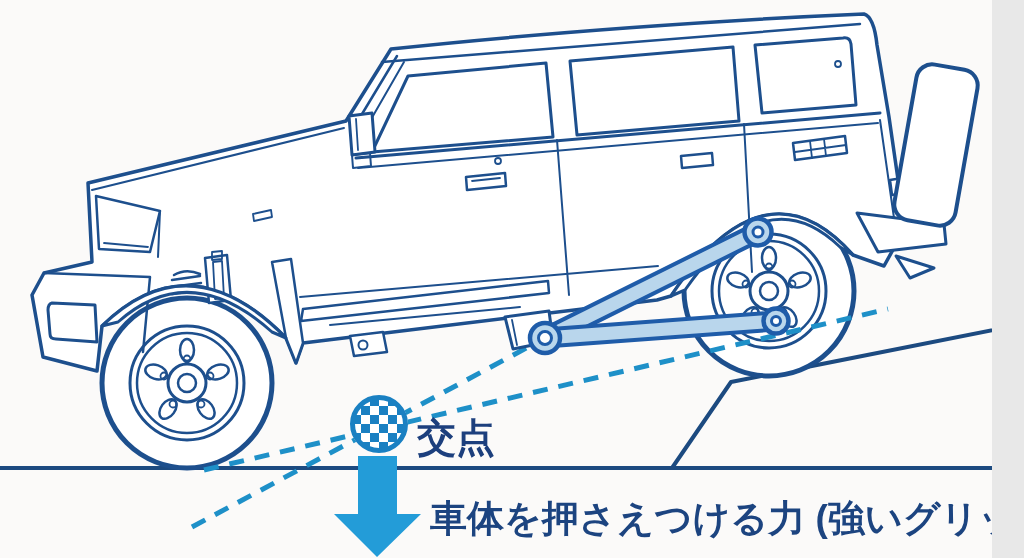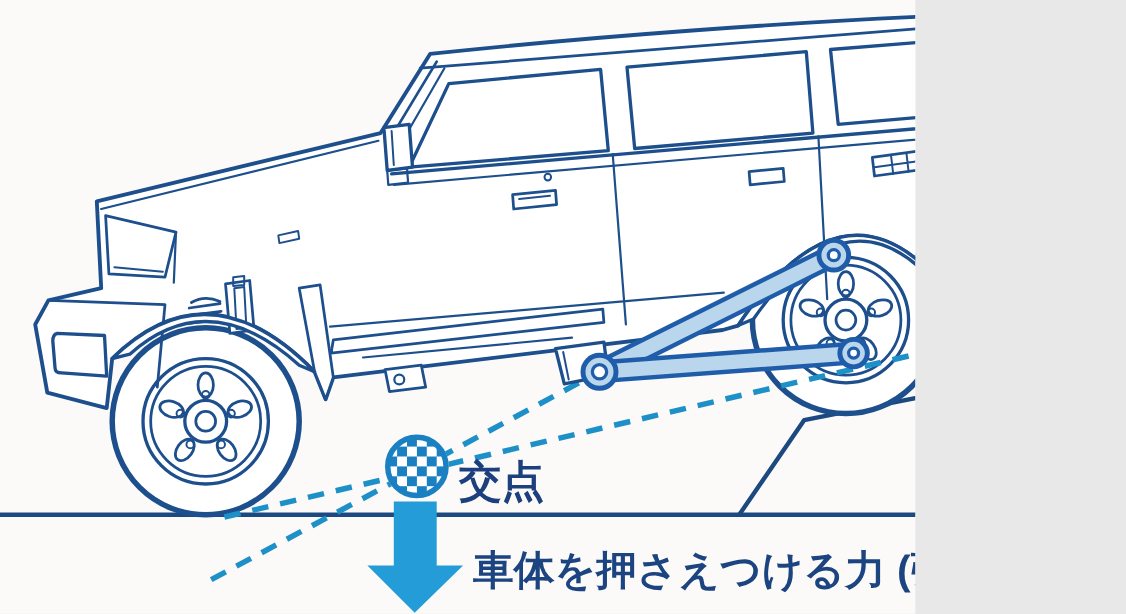--- a/index.html
+++ b/index.html
@@ -1,16 +1,16 @@
 <!DOCTYPE html>
 <html lang="ja"><head>
 <meta charset="utf-8">
 <style>
   html,body{margin:0;padding:0;background:#e8e8e8;}
-  .stage{position:relative;width:832px;height:558px;overflow:hidden;background:#fbfaf9;
+  .stage{position:relative;width:992px;height:558px;overflow:hidden;background:#fbfaf9;
          font-family:"Liberation Sans","DejaVu Sans",sans-serif;text-align:right;}
   .stage svg{position:absolute;left:0;top:0;display:block;}
   text{font-family:"Liberation Sans","DejaVu Sans",sans-serif;}
 </style>
 </head>
 <body>
 
 <div class="stage">
 <svg width="1024" height="558" viewBox="0 0 1024 558">
   <defs>

